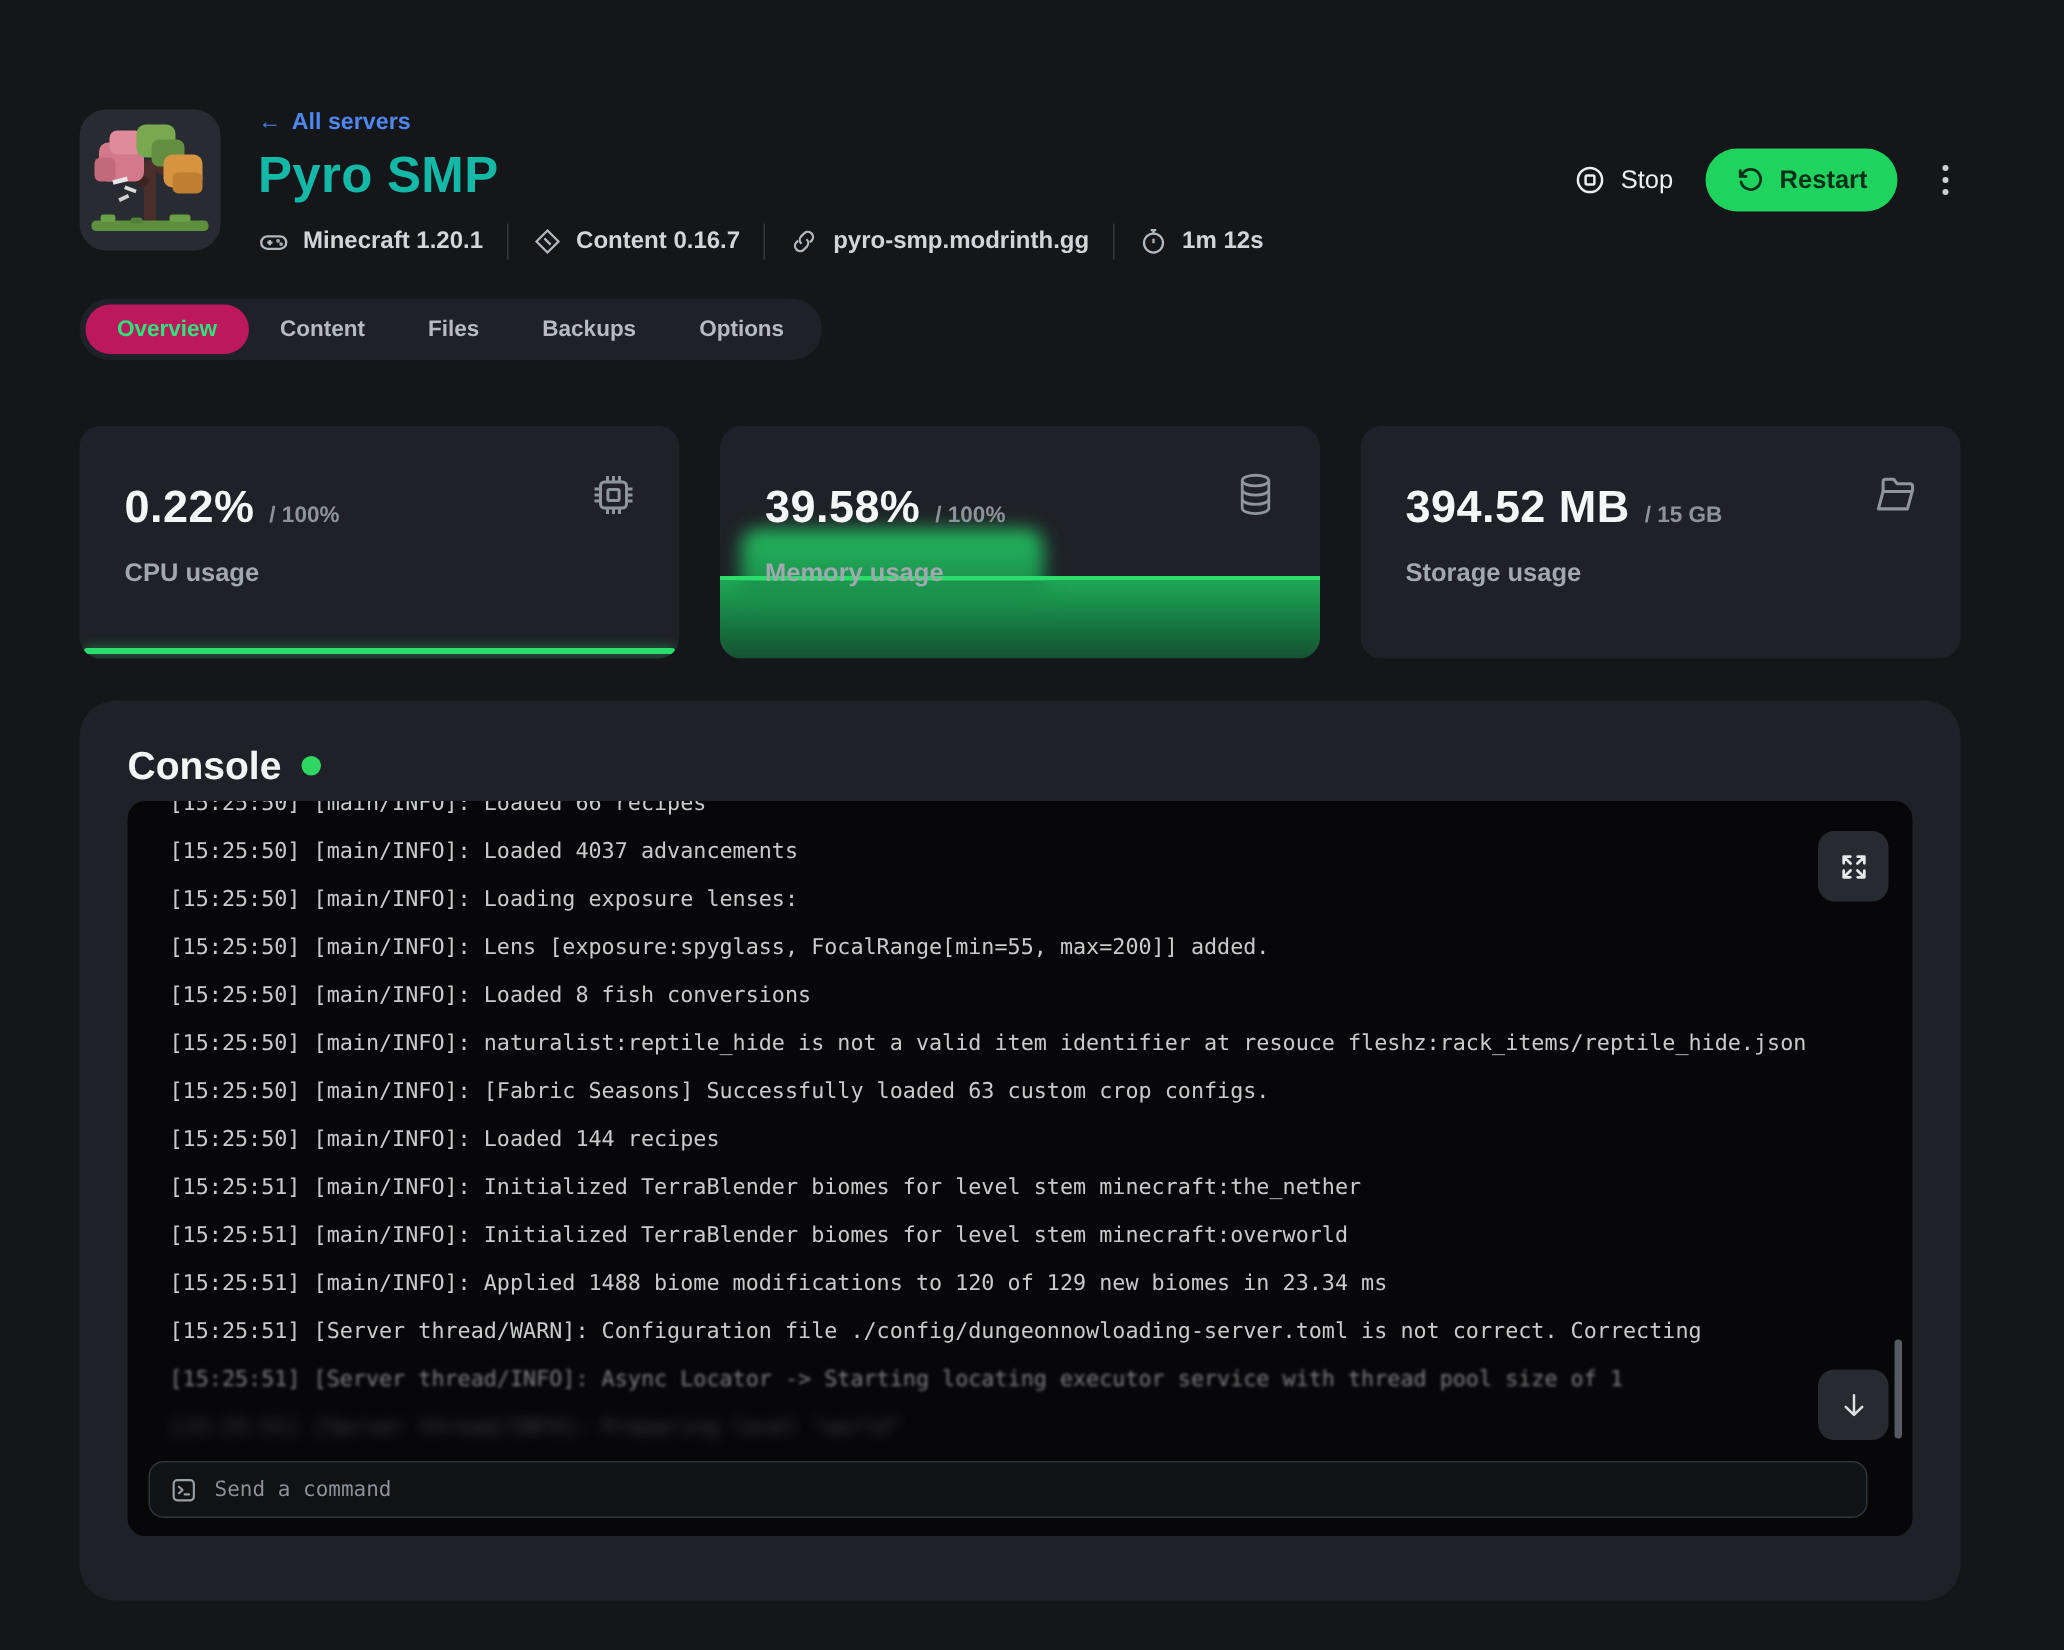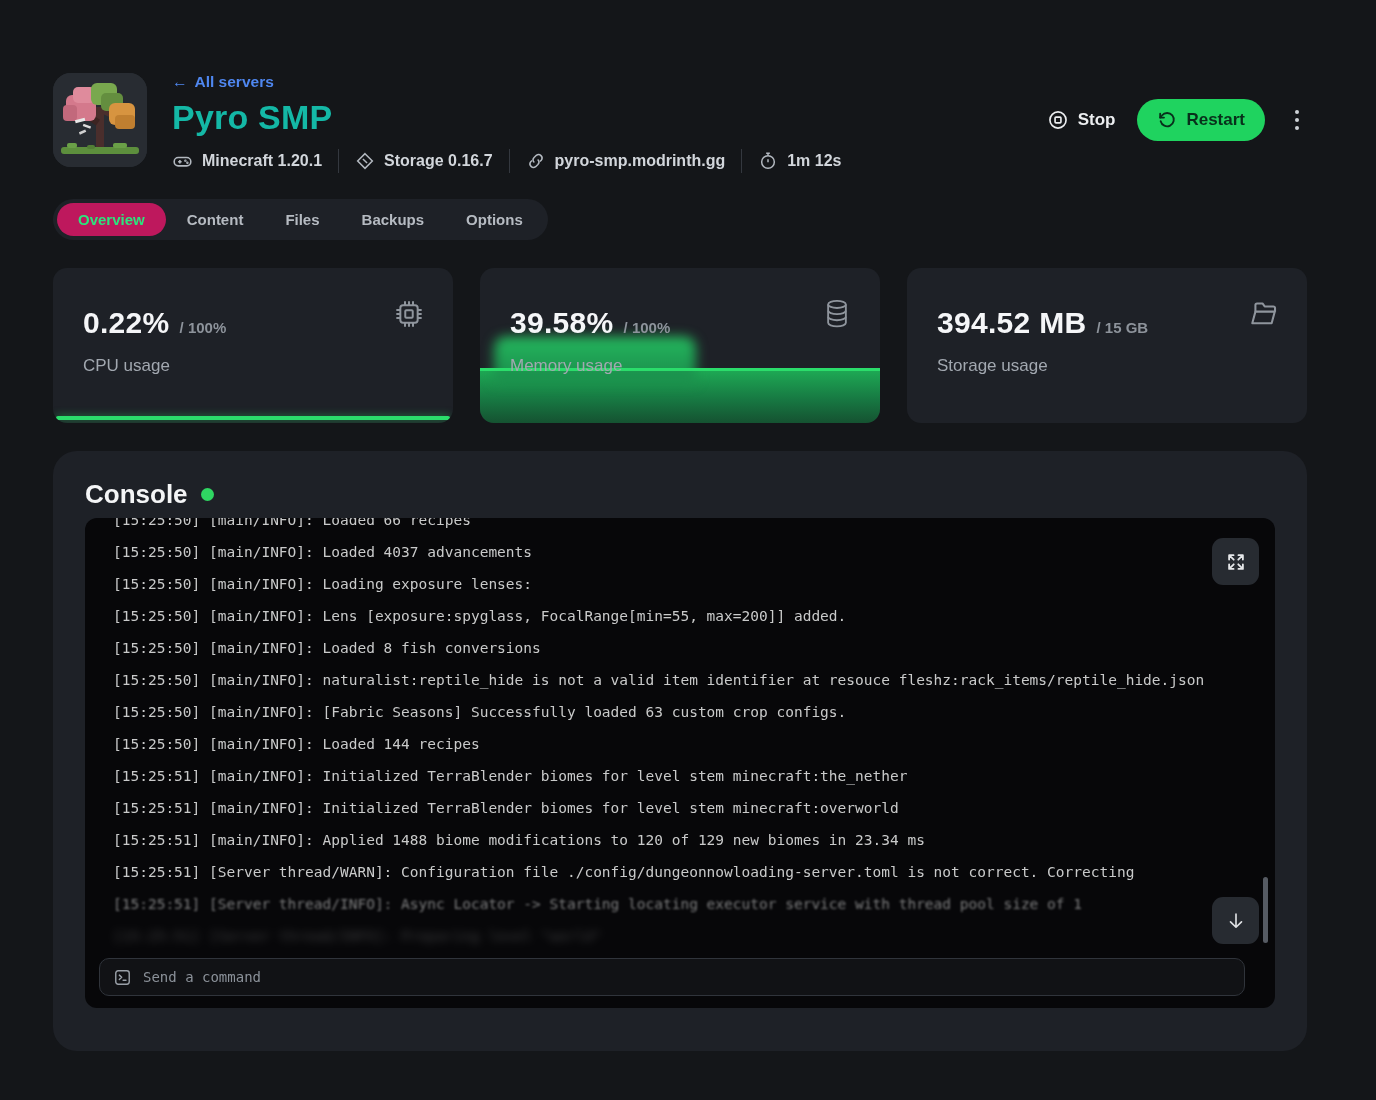--- a/index.html
+++ b/index.html
@@ -11,37 +11,37 @@
   .header { display:flex; align-items:flex-start; padding-top:73px; }
   .avatar { width:94px; height:94px; border-radius:18px; background:#282c32; flex:0 0 auto; overflow:hidden; }
   .head-info { margin-left:25px; }
   .back-link { display:inline-flex; align-items:center; gap:7px; color:#4f87f0; font-size:15.5px; font-weight:600; text-decoration:none; cursor:pointer; }
   .server-title { color:#14b8a6; font-size:34px; font-weight:800; letter-spacing:.2px; margin-top:7px; }
   .meta-row { display:flex; align-items:center; margin-top:12px; gap:16px; }
   .meta-item { display:flex; align-items:center; gap:9px; color:#d2d6db; font-size:16px; font-weight:700; }
   .meta-item svg { stroke:#b3b9c0; }
   .meta-div { width:1px; height:24px; background:#34383f; }
   .actions { margin-left:auto; display:flex; align-items:center; gap:22px; margin-top:26px; }
-  .btn-stop { display:flex; align-items:center; gap:9px; background:transparent; border:none; color:#eceef0; font-size:17px; font-weight:700; cursor:pointer; font-family:inherit; }
+  .btn-stop { display:flex; align-items:center; gap:9px; background:transparent; border:none; color:#eceef0; font-size:17px; font-weight:400; cursor:pointer; font-family:inherit; }
   .btn-restart { display:flex; align-items:center; gap:9px; background:#1fd35f; border:none; border-radius:22px; height:42px; padding:0 20px; color:#08301b; font-size:17px; font-weight:800; cursor:pointer; font-family:inherit; }
   .kebab { display:flex; flex-direction:column; gap:4px; padding:6px 8px; cursor:pointer; background:none; border:none; }
   .kebab i { width:4px; height:4px; border-radius:50%; background:#cdd1d6; display:block; }
 
   
   .tab-bar { display:inline-flex; align-items:center; margin-top:26px; background:#1e2127; border-radius:21px; padding:4px; }
   .tab { padding:8px 21px; border-radius:17px; color:#b6bbc2; font-size:15px; font-weight:700; cursor:pointer; background:none; border:none; font-family:inherit; }
   .tab.active { background:#be185d; color:#2ce47d; }
 
   
-  .stats { display:flex; gap:27px; margin-top:28px; }
+  .stats { display:flex; gap:27px; margin-top:44px; }
   .stat-card { position:relative; width:400px; height:155px; background:#1e2127; border-radius:14px; padding:38px 30px 0; overflow:hidden; }
   .stat-value-row { display:flex; align-items:baseline; gap:10px; position:relative; z-index:3; }
   .stat-value { color:#f5f6f8; font-size:30px; font-weight:800; letter-spacing:.3px; }
   .stat-limit { color:#8d939b; font-size:15px; font-weight:600; }
-  .stat-label { margin-top:16px; color:#a2a8b0; font-size:17px; font-weight:400; position:relative; z-index:3; }
+  .stat-label { margin-top:16px; color:#a2a8b0; font-size:17px; font-weight:700; position:relative; z-index:3; }
   .stat-icon { position:absolute; top:30px; right:28px; z-index:3; }
   .cpu-bar { position:absolute; left:3px; right:3px; bottom:3px; height:4px; border-radius:3px; background:#2bdd6b; box-shadow:0 0 8px rgba(46,227,110,.55); z-index:2; }
   .mem-area { position:absolute; left:0; right:0; bottom:0; height:52px; background:linear-gradient(180deg,#1ea854 0%,#177842 55%,#155231 100%); z-index:1; }
   .mem-line { position:absolute; left:0; right:0; bottom:52px; height:3px; background:#2bdd6b; z-index:2; }
   .mem-bump { position:absolute; left:14px; bottom:40px; width:202px; height:46px; border-radius:12px 12px 0 0; background:linear-gradient(180deg,#23b35c 0%,#1a8a4a 100%); border-top:3px solid #2bdd6b; filter:blur(6px); z-index:2; }
 
   
   .console-card { margin-top:28px; background:#1e2127; border-radius:24px; padding:28px 32px 34px; height:600px; }
   .console-head { display:flex; align-items:center; gap:13px; }
   .console-title { color:#f4f5f6; font-size:26px; font-weight:800; }
@@ -113,21 +113,21 @@
             <circle cx="17.6" cy="13.4" r="0.5" fill="#b3b9c0"></circle>
           </svg>
           <span>Minecraft 1.20.1</span>
         </span>
         <span class="meta-div"></span>
         <span class="meta-item">
           <svg width="20" height="20" viewBox="0 0 24 24" fill="none" stroke-width="1.8">
             <path d="M12 3.2 20.8 12 12 20.8 3.2 12Z"></path>
             <path d="M9.5 9.5l5 5"></path>
           </svg>
-          <span>Storage 0.16.7</span>
+          <span>Content 0.16.7</span>
         </span>
         <span class="meta-div"></span>
         <span class="meta-item">
           <svg width="20" height="20" viewBox="0 0 24 24" fill="none" stroke-width="1.8">
             <path d="M10 13.8a4.2 4.2 0 0 1-.3-5.9l2.7-2.7a4.2 4.2 0 0 1 5.9 5.9l-1.6 1.6"></path>
             <path d="M14 10.2a4.2 4.2 0 0 1 .3 5.9l-2.7 2.7a4.2 4.2 0 0 1-5.9-5.9l1.6-1.6"></path>
           </svg>
           <span>pyro-smp.modrinth.gg</span>
         </span>
         <span class="meta-div"></span>

